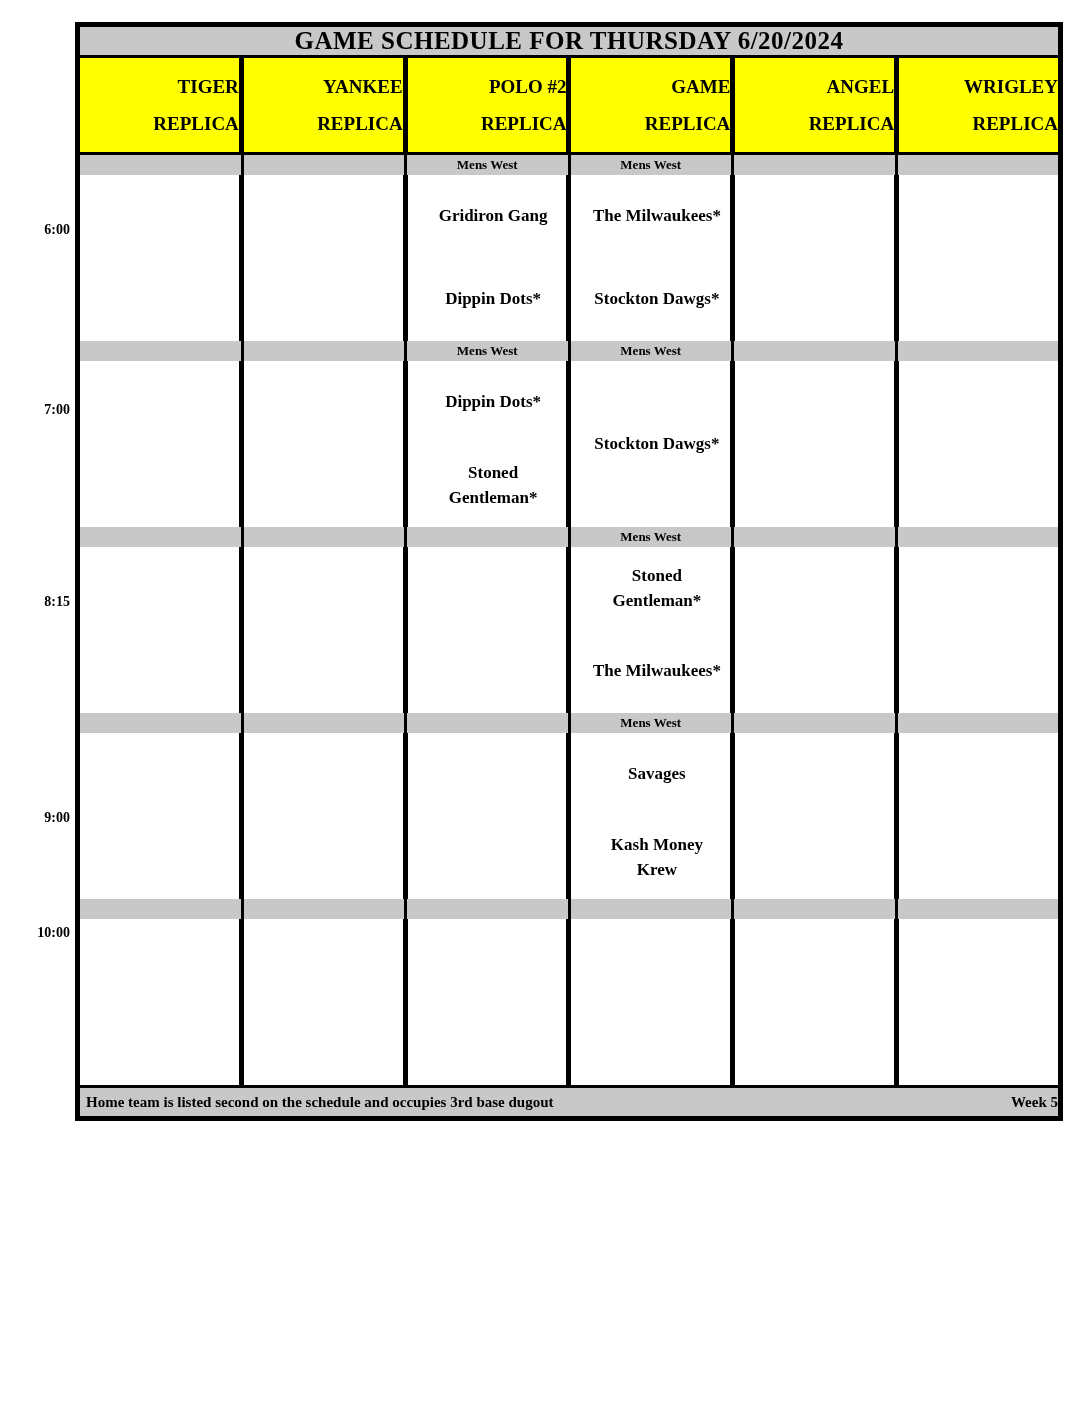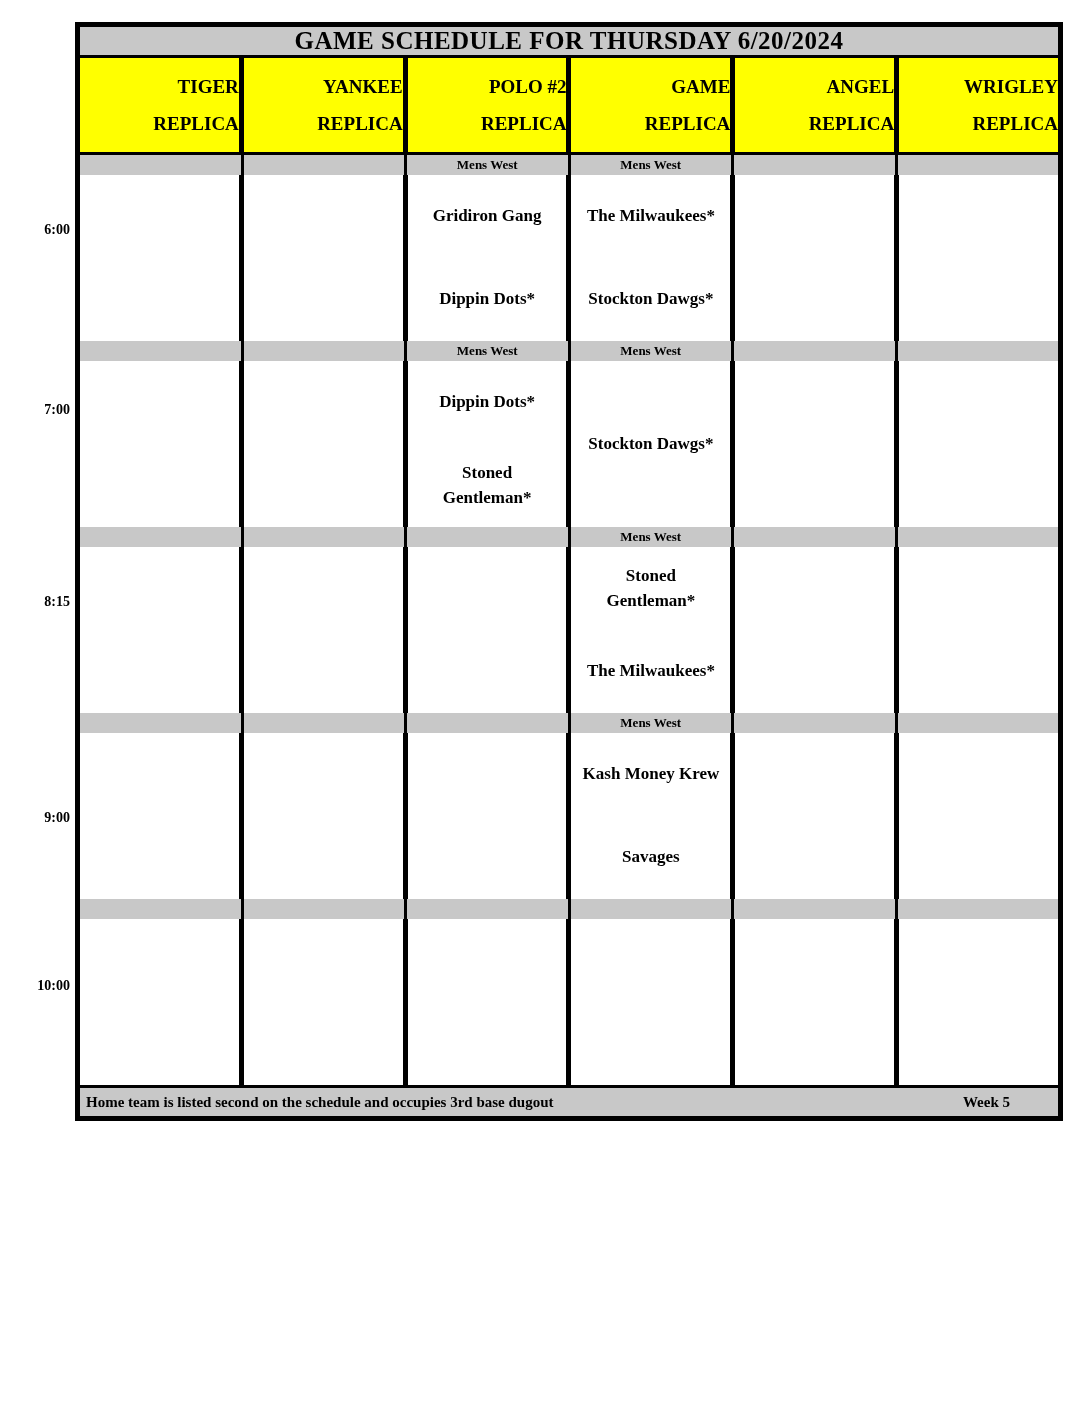--- a/index.html
+++ b/index.html
@@ -36,41 +36,41 @@
     height:20px;background:var(--band);
     display:flex;align-items:center;justify-content:center;
     font-size:13px;
   }
   .game-cell{
     height:166px;background:var(--cell);
     display:flex;flex-direction:column;
   }
   .team-slot{
     flex:1;display:flex;align-items:center;justify-content:center;
-    text-align:center;font-size:17px;line-height:1.45;padding:0 8px;
+    text-align:center;font-size:17px;line-height:1.45;padding:0 8px;margin-left:12px;
   }
   .footer-bar{
     height:28px;background:var(--band);
     display:flex;align-items:center;justify-content:space-between;
-    padding-left:6px;padding-right:48px;font-size:15px;
+    padding-left:6px;font-size:15px;
   }
   .time-label{
     position:absolute;left:0;width:70px;height:20px;
     text-align:right;font-size:14px;line-height:20px;
   }
 </style>
 </head>
 <body>
 
 <div id="time-gutter">
     <div class="time-label" style="top: 220px;">6:00</div>
     <div class="time-label" style="top: 400px;">7:00</div>
     <div class="time-label" style="top: 592px;">8:15</div>
     <div class="time-label" style="top: 808px;">9:00</div>
-    <div class="time-label" style="top: 976px;">10:00</div>
+    <div class="time-label" style="top: 923px;">10:00</div>
   </div>
 
 <div class="schedule-table">
   <div class="title-bar">GAME SCHEDULE FOR THURSDAY 6/20/2024</div>
 
   <div class="row" id="field-header-row">
   <div class="field-header">
     <div>TIGER</div>
     <div>REPLICA</div>
   </div>
@@ -304,22 +304,22 @@
     <div class="team-slot"></div>
     <div class="team-slot"></div>
   </div>
 
   <div class="game-cell">
     <div class="team-slot"></div>
     <div class="team-slot"></div>
   </div>
 
   <div class="game-cell">
+    <div class="team-slot">Savages</div>
     <div class="team-slot">Kash Money Krew</div>
-    <div class="team-slot">Savages</div>
   </div>
 
   <div class="game-cell">
     <div class="team-slot"></div>
     <div class="team-slot"></div>
   </div>
 
   <div class="game-cell">
     <div class="team-slot"></div>
     <div class="team-slot"></div>

